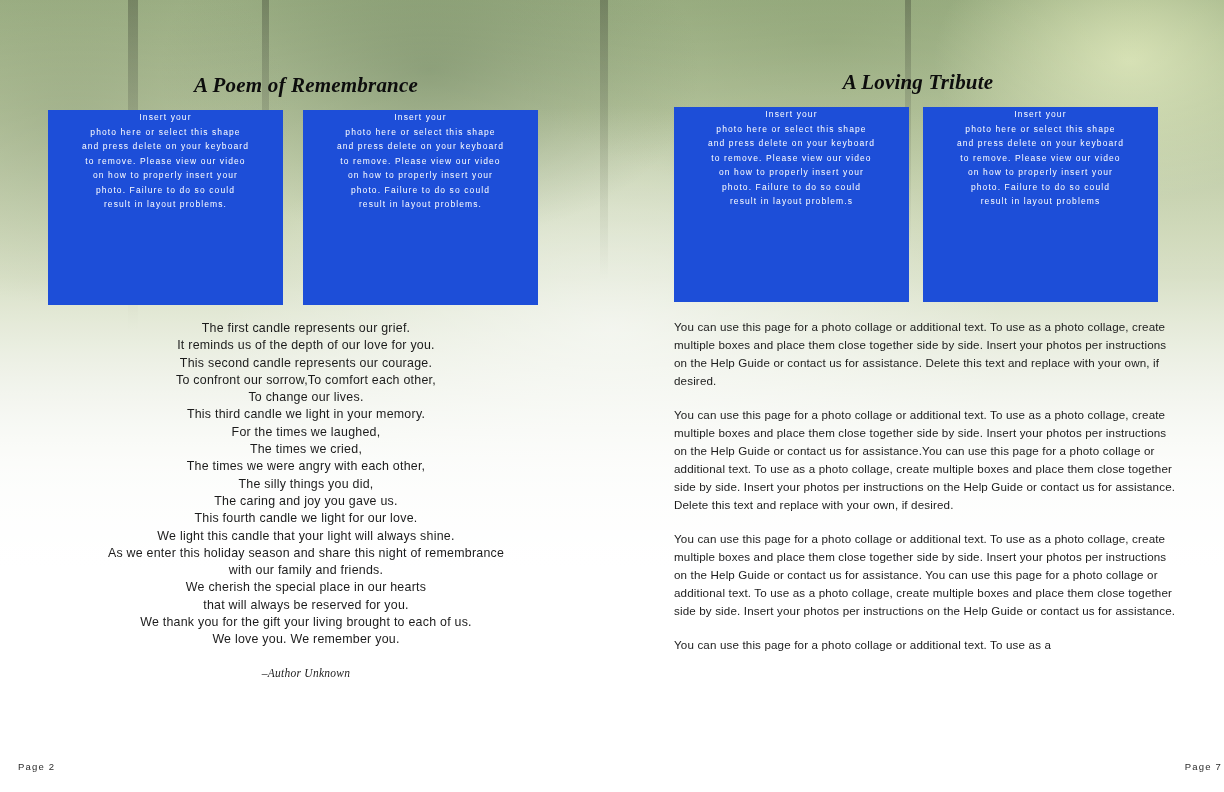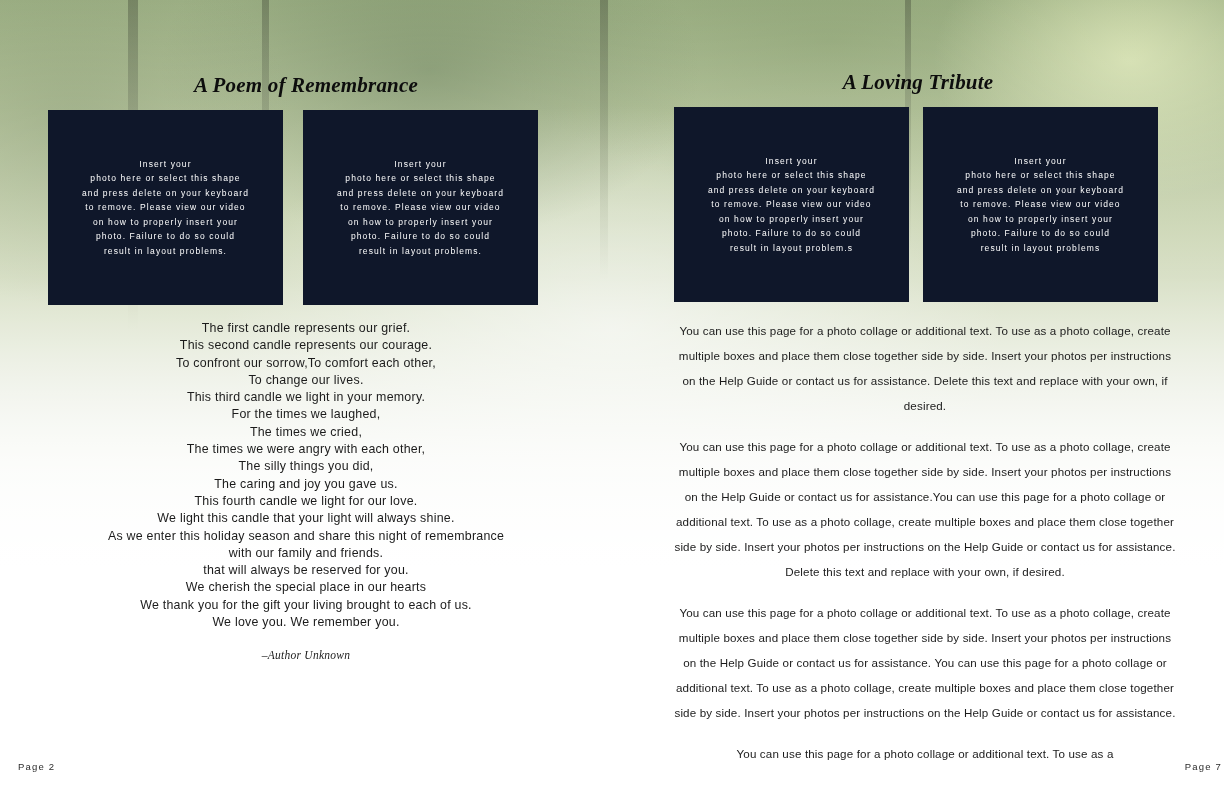--- a/index.html
+++ b/index.html
@@ -88,30 +88,29 @@
     font-size: 21px;
     color: #0d0d0d;
     letter-spacing: 0.2px;
   }
   .heading-left { top: 73px; }
   .heading-right { top: 70px; }
 
   
   .photo-box {
     position: absolute;
-    background: #0f172a;
+    background: #1d4ed8;
     color: #ffffff;
     font-size: 8.5px;
     letter-spacing: 1.1px;
     line-height: 14.5px;
     text-align: center;
     box-sizing: border-box;
     padding: 0 8px;
     display: flex;
-    align-items: center;
     justify-content: center;
   }
   .photo-box p { margin: 0; }
 
   .pb-l1 { left: 48px;  top: 110px; width: 235px; height: 195px; }
   .pb-l2 { left: 303px; top: 110px; width: 235px; height: 195px; }
   .pb-r1 { left: 62px;  top: 107px; width: 235px; height: 195px; }
   .pb-r2 { left: 311px; top: 107px; width: 235px; height: 195px; }
 
   
@@ -134,23 +133,22 @@
     color: #1b1b1b;
     font-family: Liberation Serif, serif;
   }
 
   
   .tribute {
     position: absolute;
     left: 62px;
     top: 318px;
     width: 502px;
-    text-align: center;
     font-size: 11.6px;
-    line-height: 25px;
+    line-height: 18px;
     color: #1b1b1b;
     letter-spacing: 0.15px;
   }
   .tribute p { margin: 0 0 16px 0; }
   .tribute p:last-child { margin-bottom: 0; }
 
   
   .page-number {
     position: absolute;
     bottom: 20px;
@@ -198,35 +196,36 @@
           <p>and press delete on your keyboard</p>
           <p>to remove.  Please view our video</p>
           <p>on how to properly insert your</p>
           <p>photo.  Failure to do so could</p>
           <p>result in layout problems.</p>
         </div>
       </div>
 
       <div class="poem">
         <div class="line">The first candle represents our grief.</div>
+        <div class="line">It reminds us of the depth of our love for you.</div>
         <div class="line">This second candle represents our courage.</div>
         <div class="line">To confront our sorrow,To comfort each other,</div>
         <div class="line">To change our lives.</div>
         <div class="line">This third candle we light in your memory.</div>
         <div class="line">For the times we laughed,</div>
         <div class="line">The times we cried,</div>
         <div class="line">The times we were angry with each other,</div>
         <div class="line">The silly things you did,</div>
         <div class="line">The caring and joy you gave us.</div>
         <div class="line">This fourth candle we light for our love.</div>
         <div class="line">We light this candle that your light will always shine.</div>
         <div class="line">As we enter this holiday season and share this night of remembrance</div>
         <div class="line">with our family and friends.</div>
+        <div class="line">We cherish the special place in our hearts</div>
         <div class="line">that will always be reserved for you.</div>
-        <div class="line">We cherish the special place in our hearts</div>
         <div class="line">We thank you for the gift your living brought to each of us.</div>
         <div class="line">We love you. We remember you.</div>
         <div class="attrib">–Author Unknown</div>
       </div>
 
       <div class="page-number pn-left">Page 2</div>
     </div>
 
     <div class="leaf leaf-right">
 

